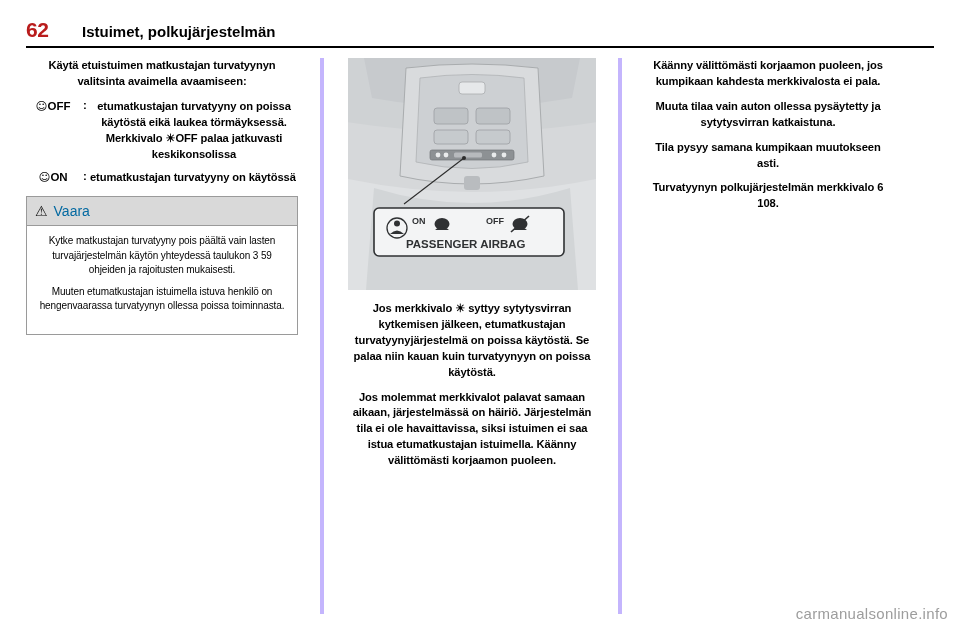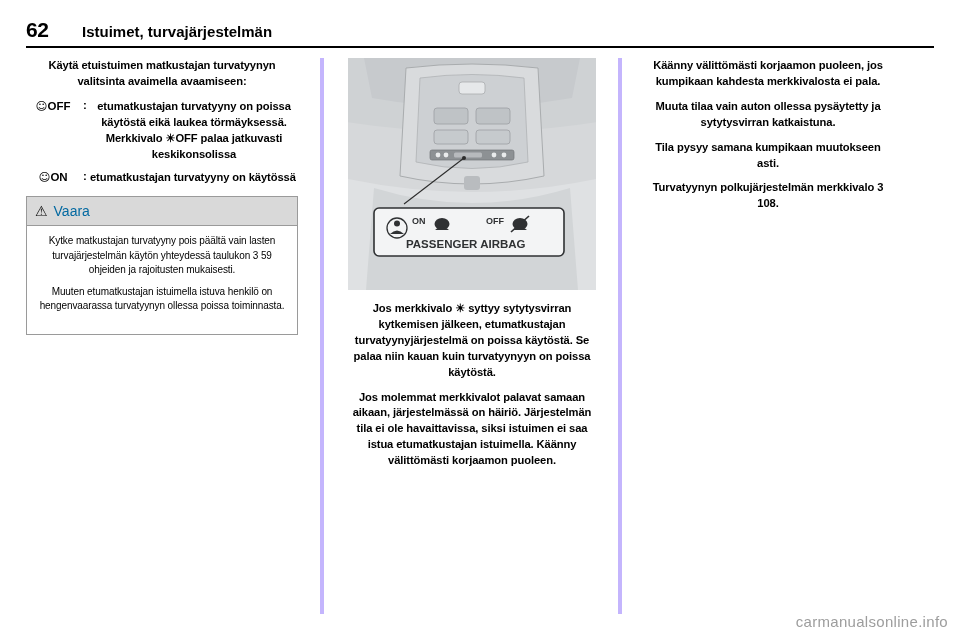--- a/index.html
+++ b/index.html
@@ -25,21 +25,21 @@
   .header {
     display: flex;
     align-items: baseline;
     border-bottom: 2px solid #000;
     padding-bottom: 4px;
   }
   .page-number {
     font-size: 21px;
     font-weight: bold;
     letter-spacing: -0.5px;
-    color: #000000;
+    color: #b91c1c;
     width: 56px;
   }
   .header-title {
     font-size: 15px;
     font-weight: bold;
     color: #000;
     letter-spacing: 0px;
   }
   
   .columns {
@@ -144,38 +144,38 @@
     position: relative;
     overflow: hidden;
     margin-bottom: 11px;
   }
   .fig-svg { display: block; width: 100%; height: 100%; }
 
   
   .watermark {
     position: absolute;
     right: 12px;
-    bottom: 12px;
+    bottom: 20px;
     font-size: 15px;
     color: #9d9d9d;
     font-family: "Liberation Sans", sans-serif;
     letter-spacing: 0.3px;
   }
   .sym {
     font-family: "DejaVu Sans", sans-serif;
   }
 </style>
 </head>
 <body>
 
 <div class="page">
 
   <div class="header">
     <div class="page-number">62</div>
-    <div class="header-title">Istuimet, turvajärjestelmän</div>
+    <div class="header-title">Istuimet, polkujärjestelmän</div>
   </div>
 
   <div class="columns">
 
     <div class="col c1">
       <p class="body">Käytä etuistuimen matkustajan turvatyynyn valitsinta avaimella avaamiseen:</p>
 
       <div class="deflist">
         <div class="defrow">
           <div class="defsym">
@@ -264,19 +264,19 @@
       </div>
 
       <p class="body">Jos merkkivalo ☀ syttyy sytytysvirran kytkemisen jälkeen, etumatkustajan turvatyynyjärjestelmä on poissa käytöstä. Se palaa niin kauan kuin turvatyynyyn on poissa käytöstä.</p>
       <p class="body">Jos molemmat merkkivalot palavat samaan aikaan, järjestelmässä on häiriö. Järjestelmän tila ei ole havaittavissa, siksi istuimen ei saa istua etumatkustajan istuimella. Käänny välittömästi korjaamon puoleen.</p>
     </div>
 
     <div class="col c3">
       <p class="body">Käänny välittömästi korjaamon puoleen, jos kumpikaan kahdesta merkkivalosta ei pala.</p>
       <p class="body">Muuta tilaa vain auton ollessa pysäytetty ja sytytysvirran katkaistuna.</p>
       <p class="body">Tila pysyy samana kumpikaan muutokseen asti.</p>
-      <p class="body">Turvatyynyn polkujärjestelmän merkkivalo 3 108.</p>
+      <p class="body">Turvatyynyn polkujärjestelmän merkkivalo 6 108.</p>
     </div>
 
   </div>
 
   <div class="watermark">carmanualsonline.info</div>
 </div>
 
 </body></html>

